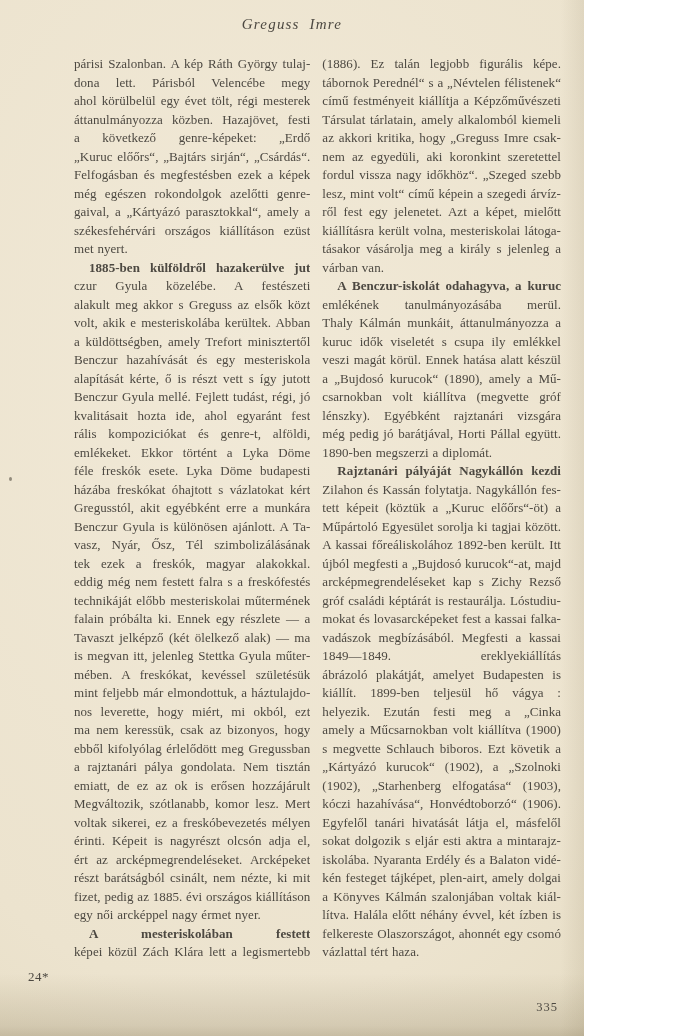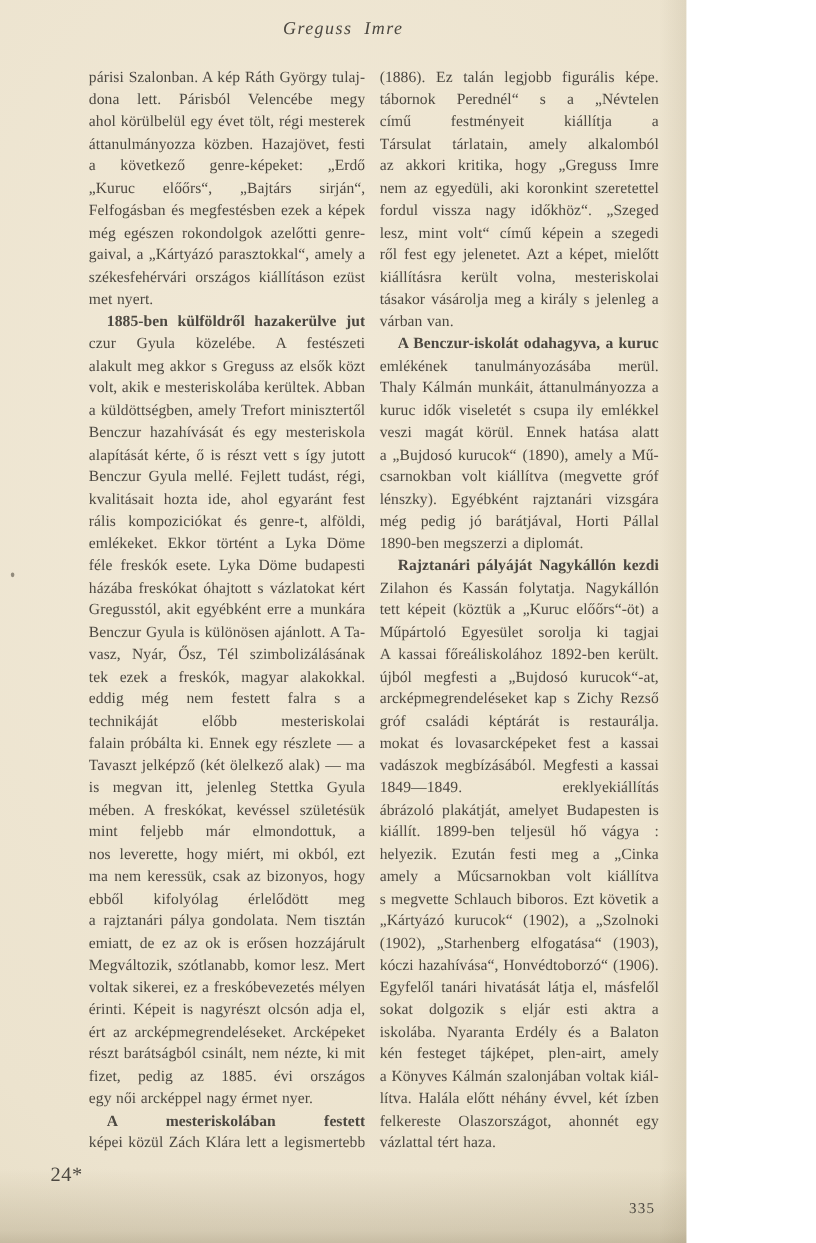--- a/index.html
+++ b/index.html
@@ -6,20 +6,21 @@
   body{
     width:680px;height:1036px;overflow:hidden;
     font-family:"Liberation Serif","DejaVu Serif",serif;
   }
   .page{
     position:relative;width:572px;height:1036px;
     background:
       linear-gradient(180deg, rgba(0,0,0,0) 94%, rgba(107,92,58,0.18) 99%, rgba(107,92,58,0.28) 100%),
       linear-gradient(90deg, rgba(0,0,0,0) 96%, rgba(107,92,58,0.10) 100%),
       radial-gradient(130% 105% at 42% 36%, var(--paper-light,#f1e9d7) 0%, var(--paper,#ece3ce) 58%, var(--paper-dark,#e0d6ba) 100%);
+    padding-left: 12px;
   }
   .header{
     position:absolute;top:16px;left:0;width:100%;
     text-align:center;font-style:italic;
     font-size:15px;letter-spacing:1.2px;word-spacing:5px;
     color:var(--ink,#4c4841);
   }
   .columns{
     position:absolute;top:55px;left:30px;right:23px;
     display:flex;gap:12px;margin-left:44px;
@@ -28,22 +29,22 @@
   .col.rightcol{width:309px;}
   .line{
     font-size:13px;line-height:18.5px;height:18.5px;overflow:hidden;
     color:var(--ink,#4c4841);
     text-align:justify;text-align-last:justify;
     word-spacing:0.5px;letter-spacing:0.05px;
   }
   .line.end{text-align-last:left;}
   .line.indent{text-indent:15px;font-weight:bold;}
   .footer-left{
-    position:absolute;left:42px;top:969px;
-    font-size:17px;color:var(--ink,#4c4841);letter-spacing:0.5px;
+    position:absolute;left:28px;top:969px;
+    font-size:13px;color:var(--ink,#4c4841);letter-spacing:0.5px;
   }
   .footer-right{
     position:absolute;right:26px;top:1000px;
     font-size:12.5px;color:var(--ink,#4c4841);letter-spacing:1px;
   }
   .speck{
     position:absolute;left:9px;top:477px;width:3px;height:4px;
     border-radius:50%;background:#7a7466;opacity:.8;
   }
 </style>

